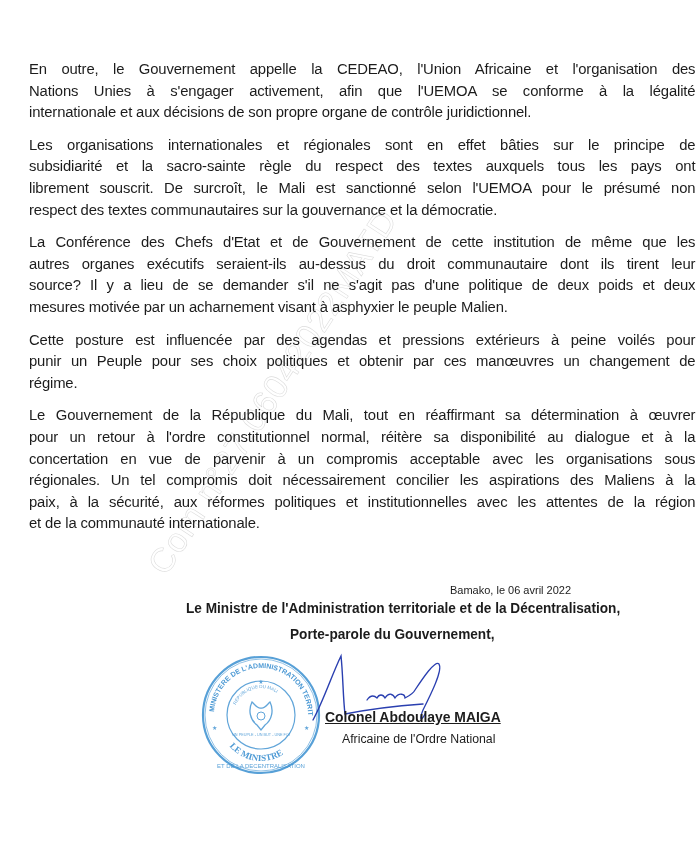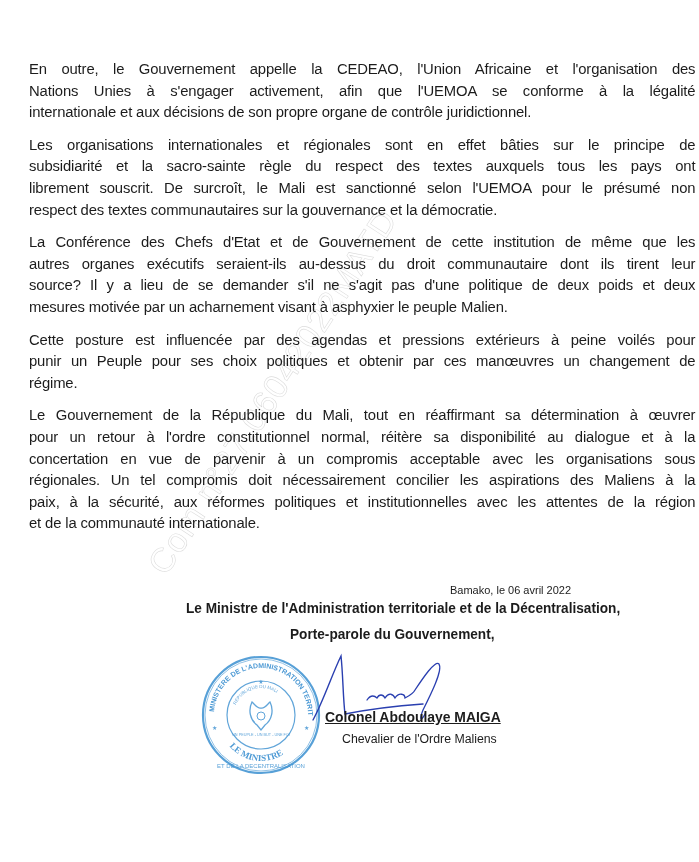--- a/index.html
+++ b/index.html
@@ -89,13 +89,13 @@
   <text x="12" y="76" font-size="6" fill="#3a8fd0" opacity="0.8">★</text>
   <text x="104" y="76" font-size="6" fill="#3a8fd0" opacity="0.8">★</text>
 </svg>
 
 <svg class="signature" viewBox="0 0 150 80">
   <path d="M 8 70 C 18 52 28 22 36 6 C 38 24 38 48 40 64 C 60 60 90 56 118 54" fill="none" stroke="#2a3fb0" stroke-width="1.4" stroke-linecap="round"></path>
   <path d="M 62 50 C 66 44 70 46 72 48 C 74 44 78 44 80 48 C 84 42 88 44 90 48 C 94 42 100 44 100 48 C 104 46 108 44 110 40 C 118 28 130 10 134 14 C 138 20 126 44 118 60 C 114 70 116 72 120 64" fill="none" stroke="#2a3fb0" stroke-width="1.3" stroke-linecap="round"></path>
 </svg>
 
 <div class="name">Colonel Abdoulaye MAIGA</div>
-<div class="distinction">Chevalier de l'Ordre Maliens</div>
+<div class="distinction">Africaine de l'Ordre National</div>
 
 </body></html>

